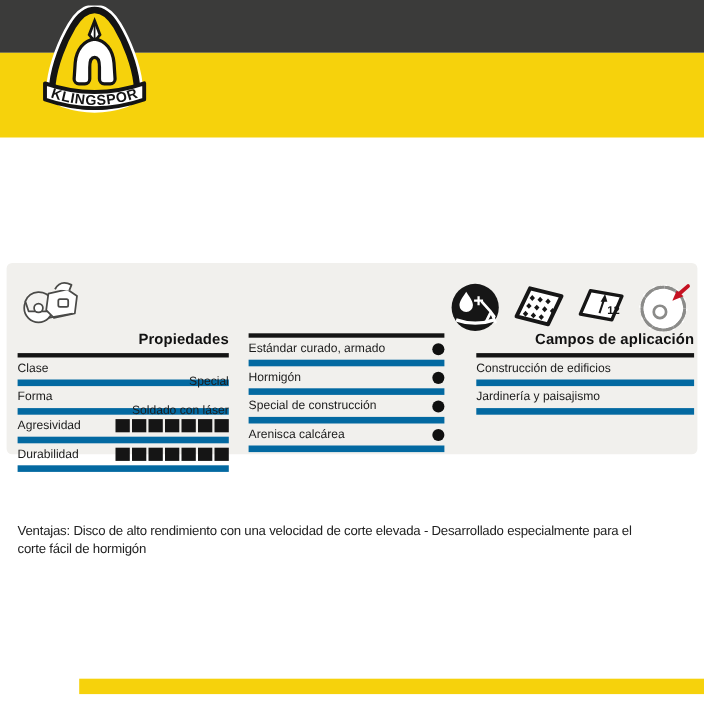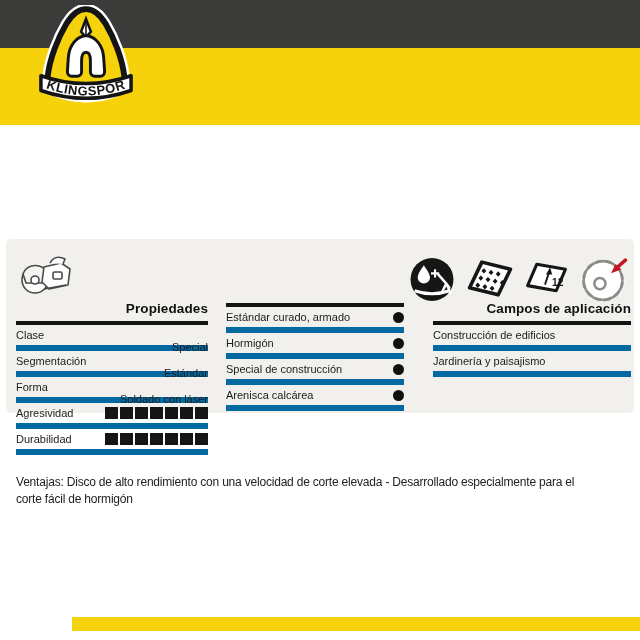--- a/index.html
+++ b/index.html
@@ -125,24 +125,20 @@
   </div>
 
   <div class="col c1">
       <div class="col-title">Propiedades</div>
       <div class="thick-rule"></div>
       <div class="t-row">
         <span class="t-label">Clase</span>
         <span class="t-value">Special</span>
       </div>
       <div class="t-row">
-        <span class="t-label">Segmentación</span>
-        <span class="t-value">Estándar</span>
-      </div>
-      <div class="t-row">
         <span class="t-label">Forma</span>
         <span class="t-value">Soldado con láser</span>
       </div>
       <div class="t-row">
         <span class="t-label">Agresividad</span>
         <span class="squares">
           <span class="sq"></span>
           <span class="sq"></span>
           <span class="sq"></span>
           <span class="sq"></span>

